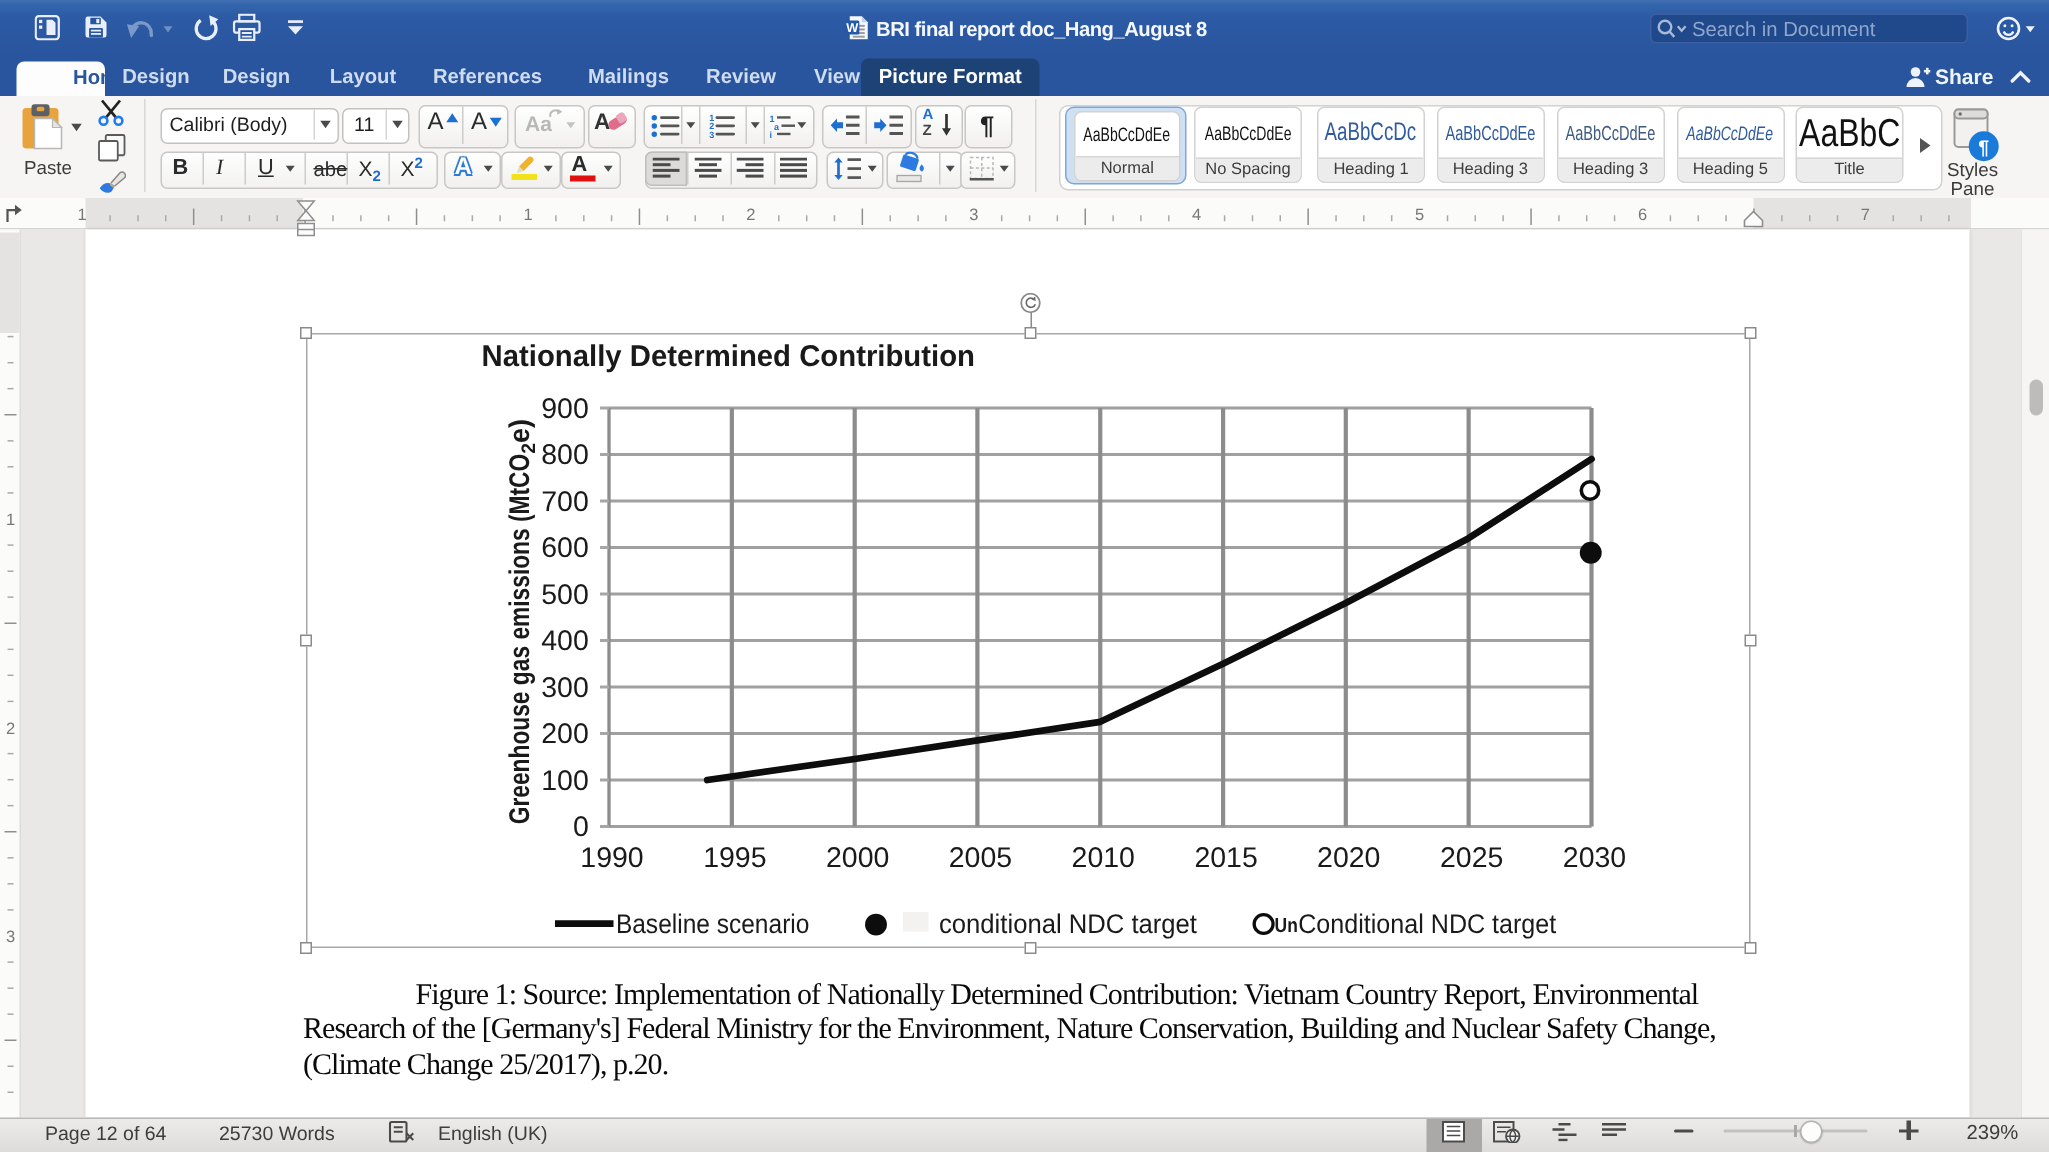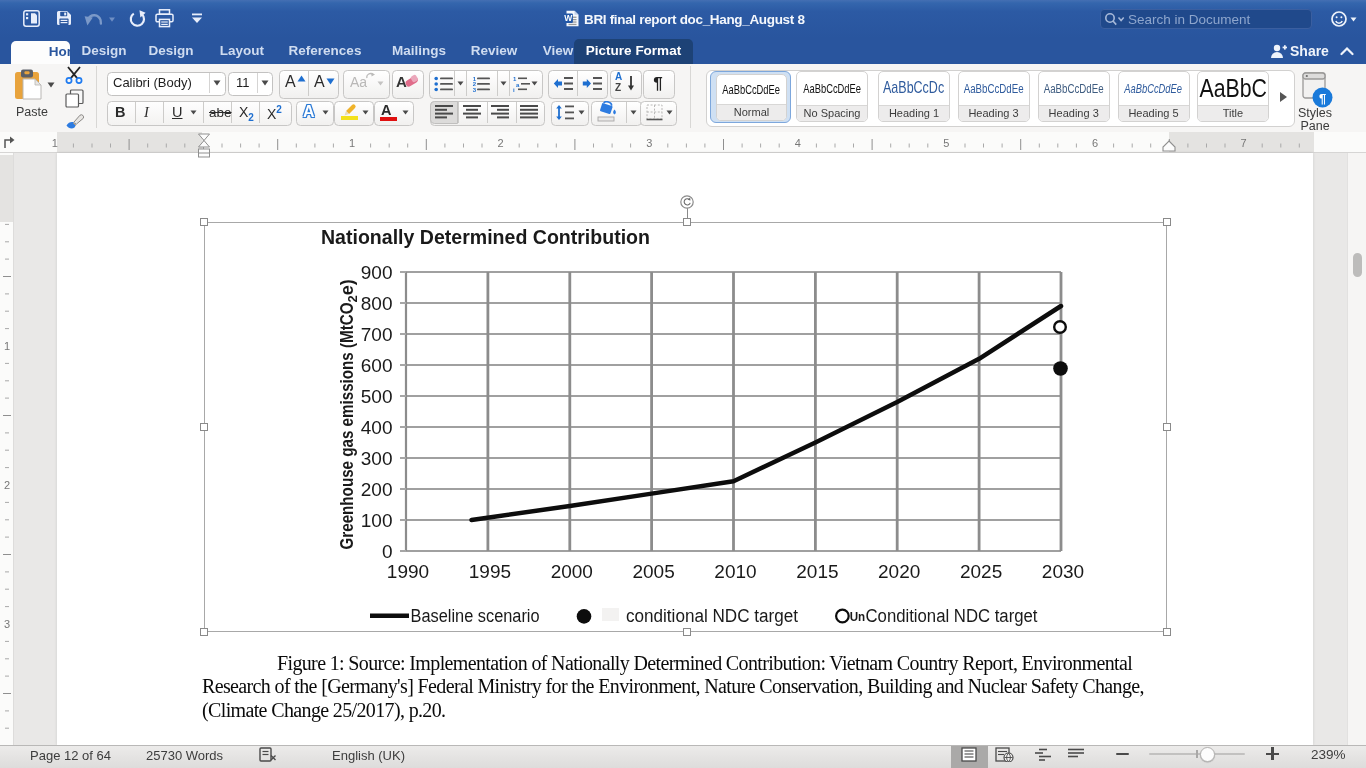--- a/index.html
+++ b/index.html
@@ -150,21 +150,21 @@
 <div class="a" style="left:308px;top:71px;width:1px;height:25px;background:#cdccca;"></div>
 <div class="a" style="left:285px;top:73px;font-size:16px;color:#2b2b2b;font-weight:500;">A</div>
 <svg class="a" style="left:297px;top:75px" width="9" height="7" viewBox="0 0 9 7">
     <path d="M4.5 0.5 L8.5 6.5 h-8 z" fill="#1e6fd0"></path>
   </svg>
 <div class="a" style="left:314px;top:73px;font-size:16px;color:#2b2b2b;font-weight:500;">A</div>
 <svg class="a" style="left:326px;top:78px" width="9" height="7" viewBox="0 0 9 7">
     <path d="M0.5 0.5 h8 L4.5 6.5 z" fill="#1e6fd0"></path>
   </svg>
 <div class="btn" style="left:343px;top:70px;width:45px;height:27px;"></div>
-<div class="a" style="left:350px;top:74px;font-size:14px;color:#b9b8b7;font-weight:400;">Aa</div>
+<div class="a" style="left:350px;top:74px;font-size:14px;color:#b9b8b7;font-weight:700;">Aa</div>
 <svg class="a" style="left:366px;top:72px" width="9" height="8" viewBox="0 0 9 8">
     <path d="M1 6 A3.4 3.4 0 0 1 7 3" fill="none" stroke="#bcbbba" stroke-width="1.3"></path>
     <path d="M5.5 0.5 l3.5 2 -3.5 2 z" fill="#bcbbba"></path>
   </svg>
 <svg class="a" style="left:377px;top:81px" width="7" height="5" viewBox="0 0 7 5">
     <path d="M0.5 0.5 h6 l-3 4 z" fill="#c4c3c2"></path>
   </svg>
 <div class="btn" style="left:392px;top:70px;width:30px;height:27px;"></div>
 <div class="a" style="left:396px;top:73px;font-size:15px;color:#333;font-weight:600;">A</div>
 <svg class="a" style="left:404px;top:74px" width="16" height="13" viewBox="0 0 16 13">
@@ -621,21 +621,21 @@
 <div class="a" style="left:30px;top:748px;font-size:13px;color:#3d3d3d;">Page 12 of 64</div>
 <div class="a" style="left:146px;top:748px;font-size:13px;color:#3d3d3d;">25730 Words</div>
 
 <svg class="a" style="left:259px;top:747px" width="18" height="15" viewBox="0 0 18 15">
  <rect x="1" y="1" width="11" height="13" rx="1" fill="none" stroke="#4a4a4a" stroke-width="1.4"></rect>
  <line x1="3.5" y1="4.5" x2="9.5" y2="4.5" stroke="#4a4a4a" stroke-width="1.2"></line>
  <line x1="3.5" y1="7.5" x2="9.5" y2="7.5" stroke="#4a4a4a" stroke-width="1.2"></line>
  <path d="M12 8.5 l4.5 4.5 M16.5 8.5 l-4.5 4.5" stroke="#4a4a4a" stroke-width="1.4"></path>
 </svg>
 
-<div class="a" style="left:292px;top:748px;font-size:13px;color:#3d3d3d;margin-left:40px;">English (UK)</div>
+<div class="a" style="left:292px;top:748px;font-size:13px;color:#3d3d3d;">English (UK)</div>
 <div class="a" style="left:950.5px;top:746px;width:37px;height:22px;background:#aaa9a8;"></div>
 
 <svg class="a" style="left:961px;top:747px" width="16" height="15" viewBox="0 0 16 15">
  <rect x="1" y="1" width="14" height="13" fill="#fff" stroke="#4a4a4a" stroke-width="1.3"></rect>
  <line x1="3.5" y1="4" x2="12.5" y2="4" stroke="#4a4a4a" stroke-width="1.1"></line>
  <line x1="3.5" y1="7" x2="12.5" y2="7" stroke="#4a4a4a" stroke-width="1.1"></line>
  <line x1="3.5" y1="10" x2="12.5" y2="10" stroke="#4a4a4a" stroke-width="1.1"></line>
 </svg>
 <svg class="a" style="left:995px;top:747px" width="19" height="15" viewBox="0 0 19 15">
  <rect x="1" y="1" width="13" height="13" fill="none" stroke="#4a4a4a" stroke-width="1.3"></rect>

